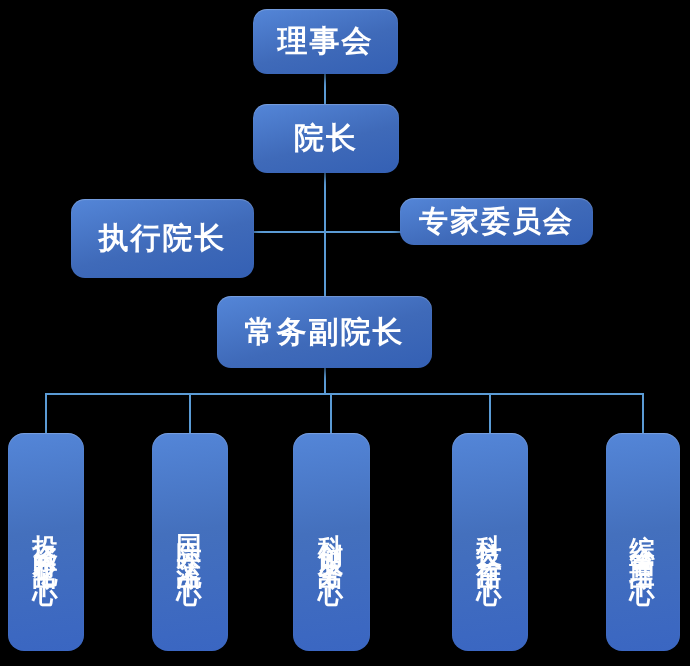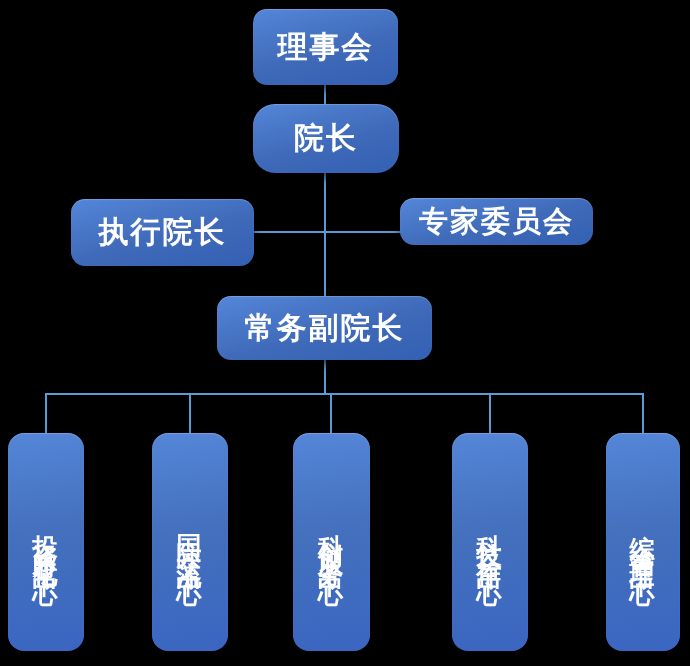--- a/index.html
+++ b/index.html
@@ -64,36 +64,36 @@
   <div class="line vline" style="left:324px; top:172px; height:125px;"></div>
   <div class="line hline" style="left:253px; top:231px; width:148px;"></div>
   <div class="line vline" style="left:324px; top:354px; height:40px;"></div>
   <div class="line hline" style="left:45px; top:393px; width:598px;"></div>
   <div class="line vline" style="left:45px; top:393px; height:41px;"></div>
   <div class="line vline" style="left:189px; top:393px; height:41px;"></div>
   <div class="line vline" style="left:330px; top:393px; height:41px;"></div>
   <div class="line vline" style="left:489px; top:393px; height:41px;"></div>
   <div class="line vline" style="left:642px; top:393px; height:41px;"></div>
 
-  <div class="node h" style="left:253px; top:9px; width:145px; height:76px;">
+  <div class="node h" style="left:253px; top:9px; width:145px; height:65px;">
     <span class="label">理事会</span>
   </div>
 
-  <div class="node h" style="left:253px; top:104px; width:146px; height:69px;border-radius:22px;">
+  <div class="node h" style="left:253px; top:104px; width:146px; height:69px;">
     <span class="label">院长</span>
   </div>
 
-  <div class="node h" style="left:71px; top:199px; width:183px; height:67px;">
+  <div class="node h" style="left:71px; top:199px; width:183px; height:79px;">
     <span class="label">执行院长</span>
   </div>
   <div class="node h" style="left:400px; top:198px; width:193px; height:47px; font-size:29px;">
     <span class="label">专家委员会</span>
   </div>
 
-  <div class="node h" style="left:217px; top:296px; width:215px; height:64px;">
+  <div class="node h" style="left:217px; top:296px; width:215px; height:72px;">
     <span class="label">常务副院长</span>
   </div>
 
   <div class="node v" style="left:8px; top:433px; width:76px; height:218px;">
     <span class="label">投资孵化中心</span>
   </div>
   <div class="node v" style="left:152px; top:433px; width:76px; height:218px;">
     <span class="label">国际交流中心</span>
   </div>
   <div class="node v" style="left:293px; top:433px; width:77px; height:218px;">

